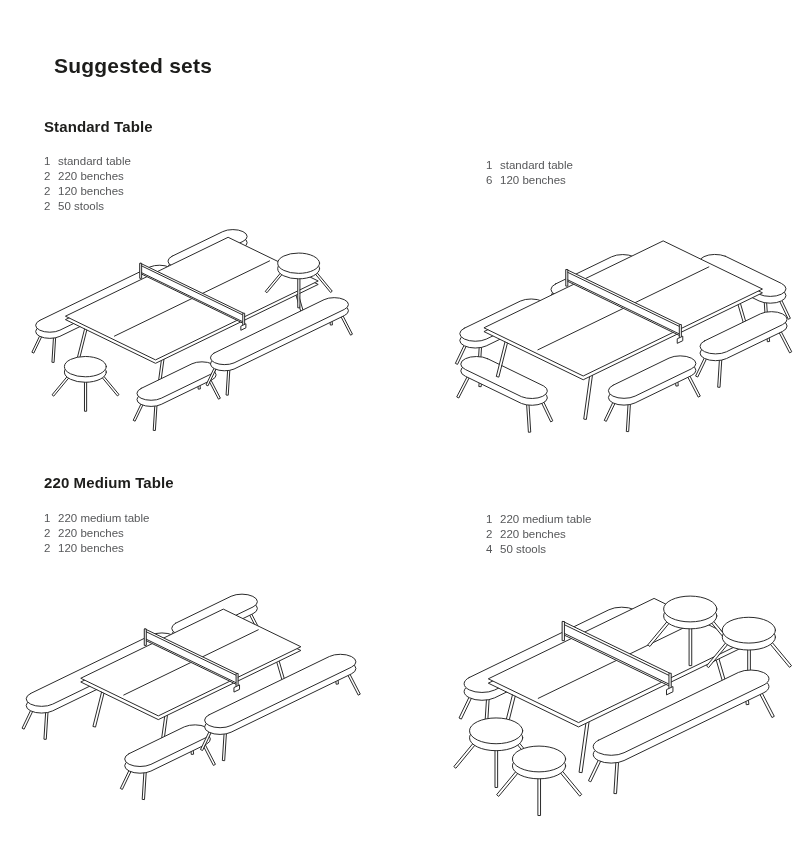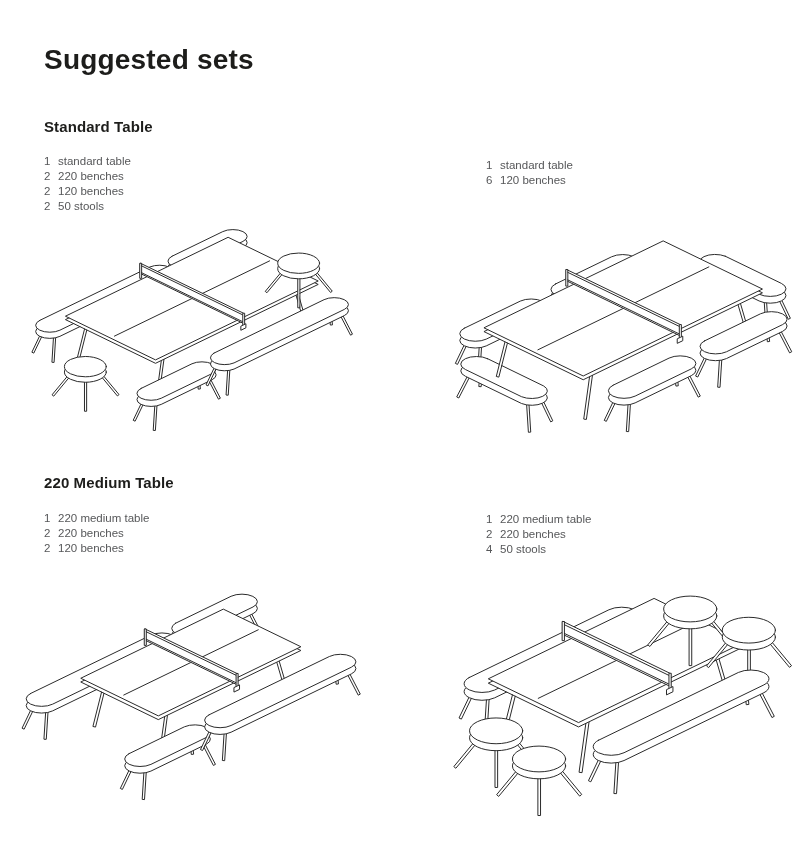--- a/index.html
+++ b/index.html
@@ -1,22 +1,22 @@
 <!DOCTYPE html>
 <html><head>
 <meta charset="utf-8">
 <style>
   html,body{margin:0;padding:0;background:#fff;}
   .page{
     position:relative;width:800px;height:863px;background:#fff;
     font-family:"Liberation Sans","DejaVu Sans",sans-serif;overflow:hidden;
   }
   .page-title{
-    position:absolute;left:44px;top:44px;margin:0;
-    font-size:28px;font-weight:bold;color:#1d1d1b;letter-spacing:.2px;
+    position:absolute;left:44px;top:44px;margin:10px;
+    font-size:21px;font-weight:bold;color:#1d1d1b;letter-spacing:.2px;
   }
   .section-heading{
     position:absolute;left:44px;margin:0;
     font-size:15px;font-weight:bold;color:#1d1d1b;letter-spacing:.1px;
   }
   #heading-standard{top:118px;}
   #heading-medium{top:474px;}
   ul.items{
     position:absolute;margin:0;padding:0;list-style:none;
     font-size:11.5px;color:#565759;line-height:15px;

